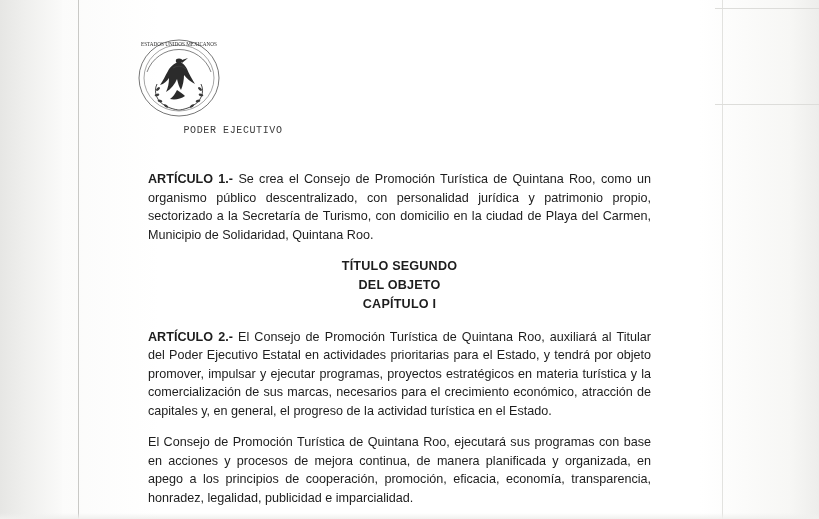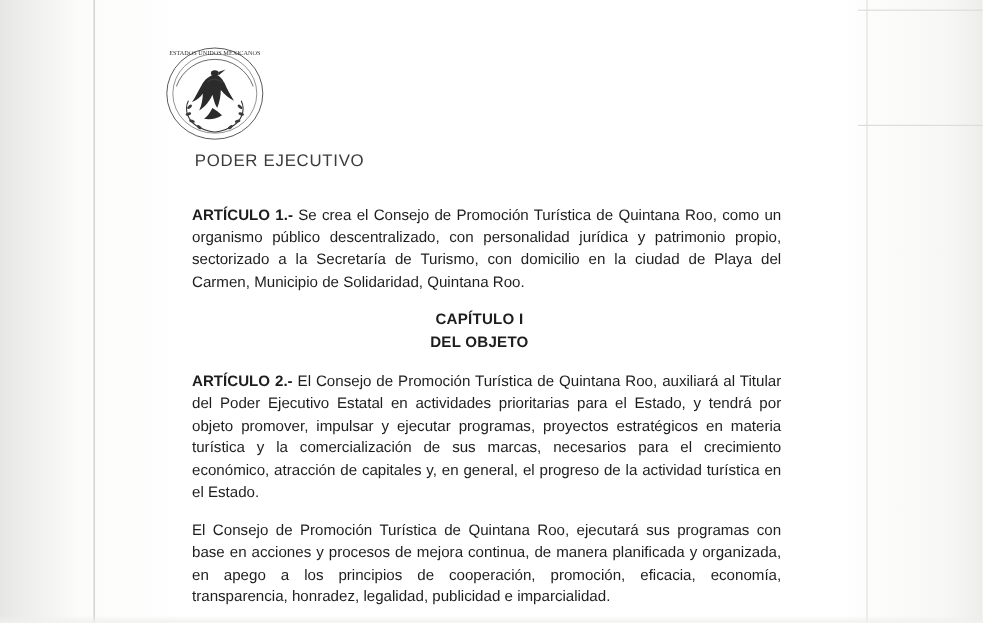--- a/index.html
+++ b/index.html
@@ -66,41 +66,41 @@
     top: 34px;
     width: 92px;
     height: 86px;
   }
   .letterhead {
     position: absolute;
     left: 108px;
     top: 124px;
     width: 250px;
     text-align: center;
-    font-family: Liberation Sans, sans-serif;
-    font-size: 14px;
+    font-family: Liberation Mono, monospace;
+    font-size: 10px;
     letter-spacing: 0.6px;
     color: #3b3b3b;
     line-height: 1.32;
   }
   .letterhead div { white-space: nowrap; }
 
   .body-col {
     position: absolute;
     left: 148px;
     top: 170px;
     width: 503px;
     color: #1d1d1d;
     font-family: "Liberation Sans", sans-serif;
     font-size: 12.6px;
     line-height: 1.47;
     text-align: justify;
   }
   p.para {
-    margin: 0 0 13px 12px;
+    margin: 0 0 13px 0;
     text-align: justify;
     text-justify: inter-word;
   }
   p.para:last-child { margin-bottom: 0; }
   .lbl { font-weight: bold; }
   .heading-block {
     margin: 2px 0 14px 0;
     text-align: center;
     font-weight: bold;
     line-height: 1.5;
@@ -173,22 +173,23 @@
       <div>PODER EJECUTIVO</div>
     </div>
 
     <div class="body-col">
 
       <p class="para">
         <span class="lbl">ARTÍCULO 1.-</span><span> Se crea el Consejo de Promoción Turística de Quintana Roo, como un organismo público descentralizado, con personalidad jurídica y patrimonio propio, sectorizado a la Secretaría de Turismo, con domicilio en la ciudad de Playa del Carmen, Municipio de Solidaridad, Quintana Roo.</span>
       </p>
 
       <div class="heading-block">
+        <div>TÍTULO SEGUNDO</div>
+        <div>DEL OBJETO</div>
         <div>CAPÍTULO I</div>
-        <div>DEL OBJETO</div>
       </div>
 
       <p class="para">
         <span class="lbl">ARTÍCULO 2.-</span><span> El Consejo de Promoción Turística de Quintana Roo, auxiliará al Titular del Poder Ejecutivo Estatal en actividades prioritarias para el Estado, y tendrá por objeto promover, impulsar y ejecutar programas, proyectos estratégicos en materia turística y la comercialización de sus marcas, necesarios para el crecimiento económico, atracción de capitales y, en general, el progreso de la actividad turística en el Estado.</span>
       </p>
 
       <p class="para">
         <span>El Consejo de Promoción Turística de Quintana Roo, ejecutará sus programas con base en acciones y procesos de mejora continua, de manera planificada y organizada, en apego a los principios de cooperación, promoción, eficacia, economía, transparencia, honradez, legalidad, publicidad e imparcialidad.</span>
       </p>
 

